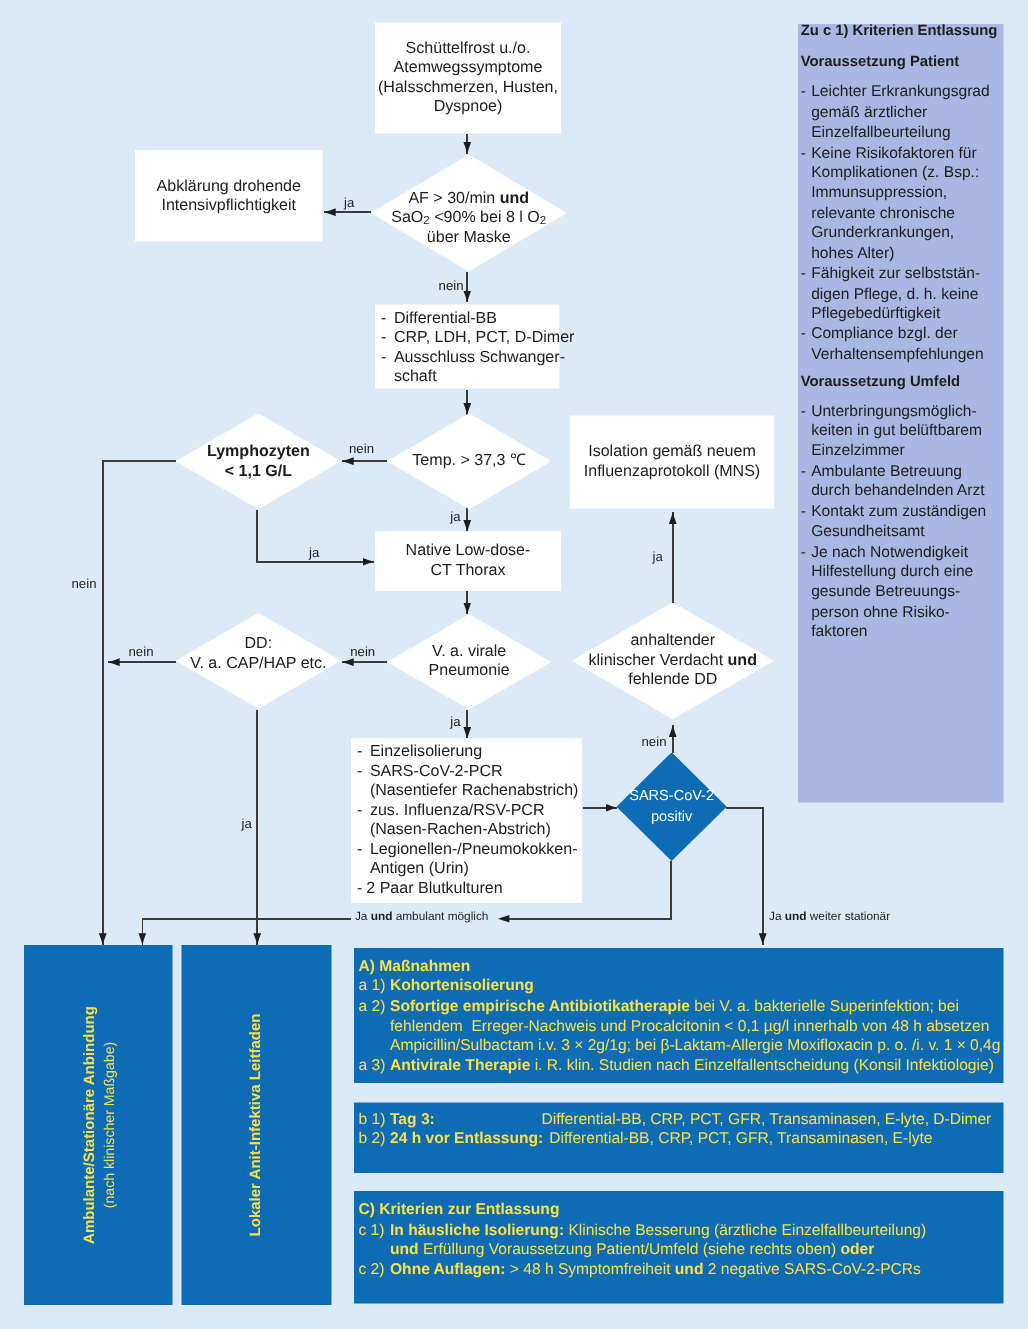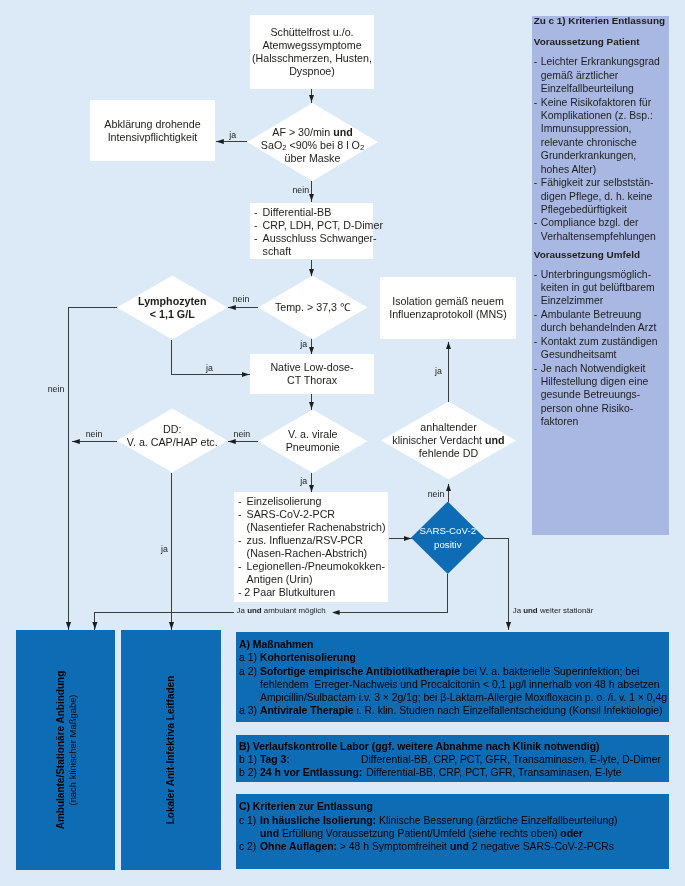--- a/index.html
+++ b/index.html
@@ -22,21 +22,21 @@
 
   .dia{position:absolute;display:flex;align-items:center;justify-content:center;text-align:center;}
   .dia .shape{position:absolute;left:0;top:0;width:100%;height:100%;background:#ffffff;
     clip-path:polygon(50% 0,100% 50%,50% 100%,0 50%);}
   .dia .inner{position:relative;z-index:2;line-height:13px;font-size:10.7px;}
   .dia.blue .shape{background:#0d6cb3;}
   .dia.blue .inner{color:#ffffff;}
 
   .elabel{position:absolute;font-size:8.8px;line-height:10px;color:#1d1d1b;white-space:nowrap;}
 
-  .bluepanel{position:absolute;background:#0d6cb3;color:#000000;box-sizing:border-box;}
+  .bluepanel{position:absolute;background:#0d6cb3;color:#fde047;box-sizing:border-box;}
   .vert{position:absolute;transform-origin:center center;white-space:nowrap;}
 
   .sidebar{position:absolute;background:#a9b8e2;box-sizing:border-box;}
   .sidebar .sb-h{font-weight:bold;font-size:9.9px;white-space:nowrap;line-height:11px;}
   .sidebar .sb-li{font-size:10.4px;}
 
   b{font-weight:bold;}
   sub{font-size:.72em;vertical-align:baseline;position:relative;top:0.22em;line-height:0;}
 
   .listbox .li{position:relative;padding-left:8.6px;white-space:nowrap;}
@@ -264,21 +264,20 @@
         <span class="k"></span>
         <span class="v"><span>Ampicillin/Sulbactam i.v. 3 × 2g/1g; bei β-Laktam-Allergie Moxifloxacin p. o. /i. v. 1 × 0,4g</span></span>
       </div>
     <div class="prow">
         <span class="k">a 3)</span>
         <span class="v"><b>Antivirale Therapie</b><span> i. R. klin. Studien nach Einzelfallentscheidung (Konsil Infektiologie)</span></span>
       </div>
   </div>
 
   <div class="bluepanel tpanel" style="left:235.5px;top:735px;width:433.3px;height:46.6px;padding-top:4.5px;">
-    <div class="ptitle">B) Verlaufskontrolle Labor (ggf. weitere Abnahme nach Klinik notwendig)</div>
     <div class="prow">
         <span class="k">b 1)</span>
         <span class="v"><b class="col2">Tag 3:</b><span>Differential-BB, CRP, PCT, GFR, Transaminasen, E-lyte, D-Dimer</span></span>
       </div>
     <div class="prow">
         <span class="k">b 2)</span>
         <span class="v"><b class="col2">24 h vor Entlassung:</b><span>Differential-BB, CRP, PCT, GFR, Transaminasen, E-lyte</span></span>
       </div>
   </div>
 
@@ -305,17 +304,17 @@
       <div class="sb-li"><span class="d">-</span><span class="t"><span>Leichter Erkrankungsgrad</span><br><span>gemäß ärztlicher</span><br><span>Einzelfallbeurteilung</span></span></div>
       <div class="sb-li"><span class="d">-</span><span class="t"><span>Keine Risikofaktoren für</span><br><span>Komplikationen (z. Bsp.:</span><br><span>Immunsuppression,</span><br><span>relevante chronische</span><br><span>Grunderkrankungen,</span><br><span>hohes Alter)</span></span></div>
       <div class="sb-li"><span class="d">-</span><span class="t"><span>Fähigkeit zur selbststän-</span><br><span>digen Pflege, d. h. keine</span><br><span>Pflegebedürftigkeit</span></span></div>
       <div class="sb-li"><span class="d">-</span><span class="t"><span>Compliance bzgl. der</span><br><span>Verhaltensempfehlungen</span></span></div>
     </div>
     <div class="sb-h sb-sec2">Voraussetzung Umfeld</div>
     <div class="sb-list">
       <div class="sb-li"><span class="d">-</span><span class="t"><span>Unterbringungsmöglich-</span><br><span>keiten in gut belüftbarem</span><br><span>Einzelzimmer</span></span></div>
       <div class="sb-li"><span class="d">-</span><span class="t"><span>Ambulante Betreuung</span><br><span>durch behandelnden Arzt</span></span></div>
       <div class="sb-li"><span class="d">-</span><span class="t"><span>Kontakt zum zuständigen</span><br><span>Gesundheitsamt</span></span></div>
-      <div class="sb-li"><span class="d">-</span><span class="t"><span>Je nach Notwendigkeit</span><br><span>Hilfestellung digen eine</span><br><span>gesunde Betreuungs-</span><br><span>person ohne Risiko-</span><br><span>faktoren</span></span></div>
+      <div class="sb-li"><span class="d">-</span><span class="t"><span>Je nach Notwendigkeit</span><br><span>Hilfestellung durch eine</span><br><span>gesunde Betreuungs-</span><br><span>person ohne Risiko-</span><br><span>faktoren</span></span></div>
     </div>
   </div>
 
 </div>
 
 </body></html>

